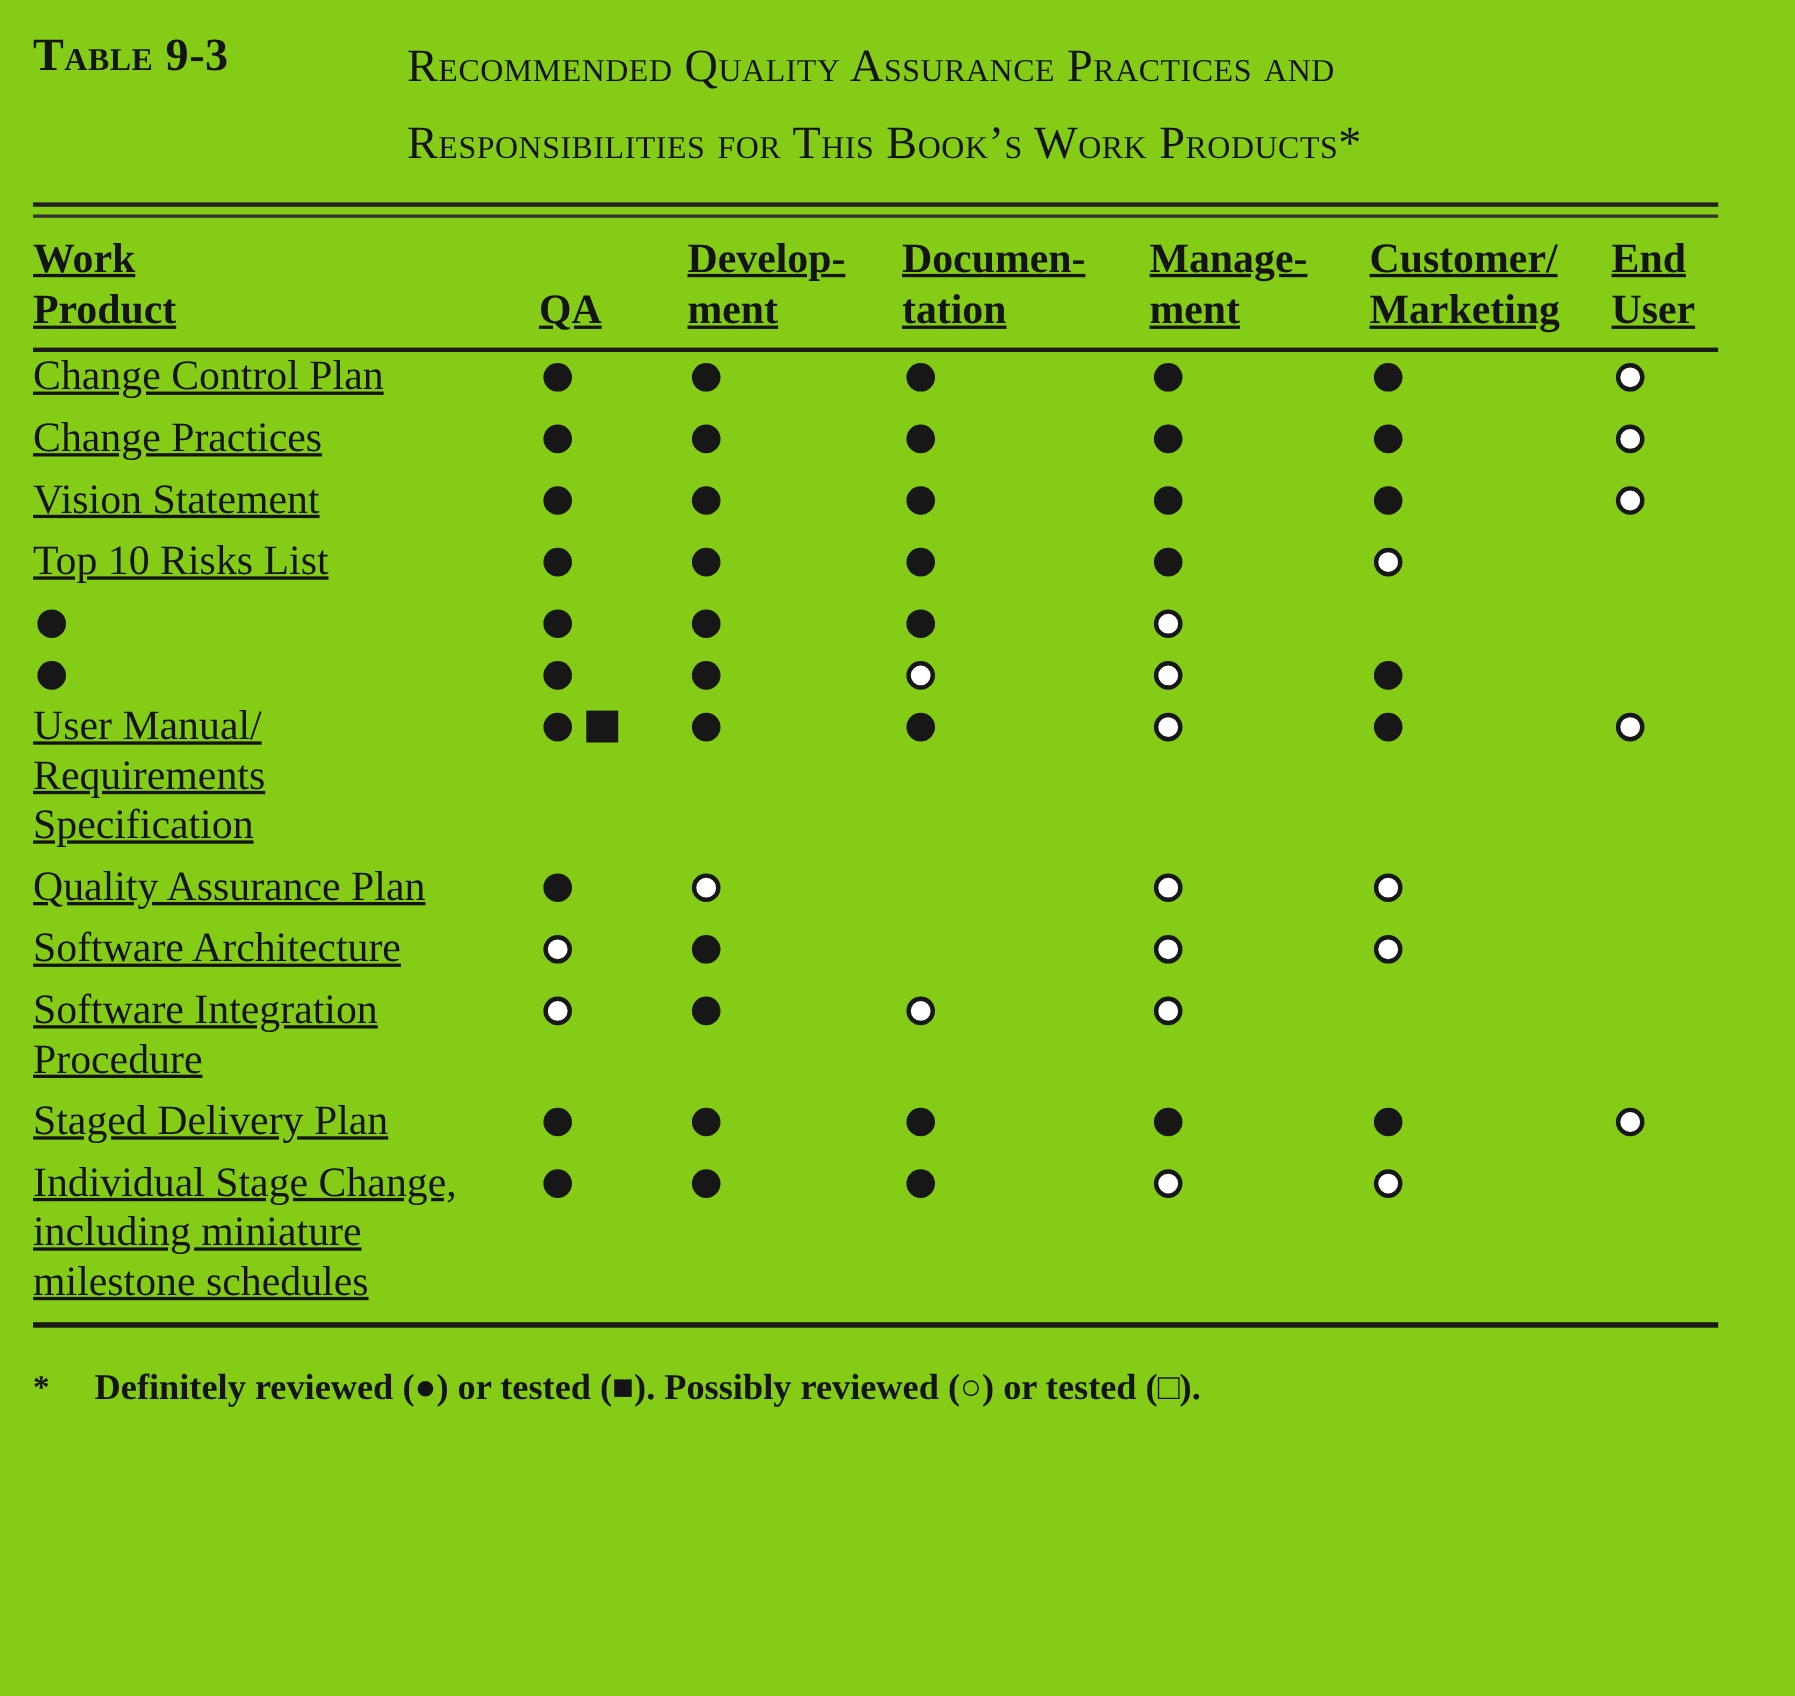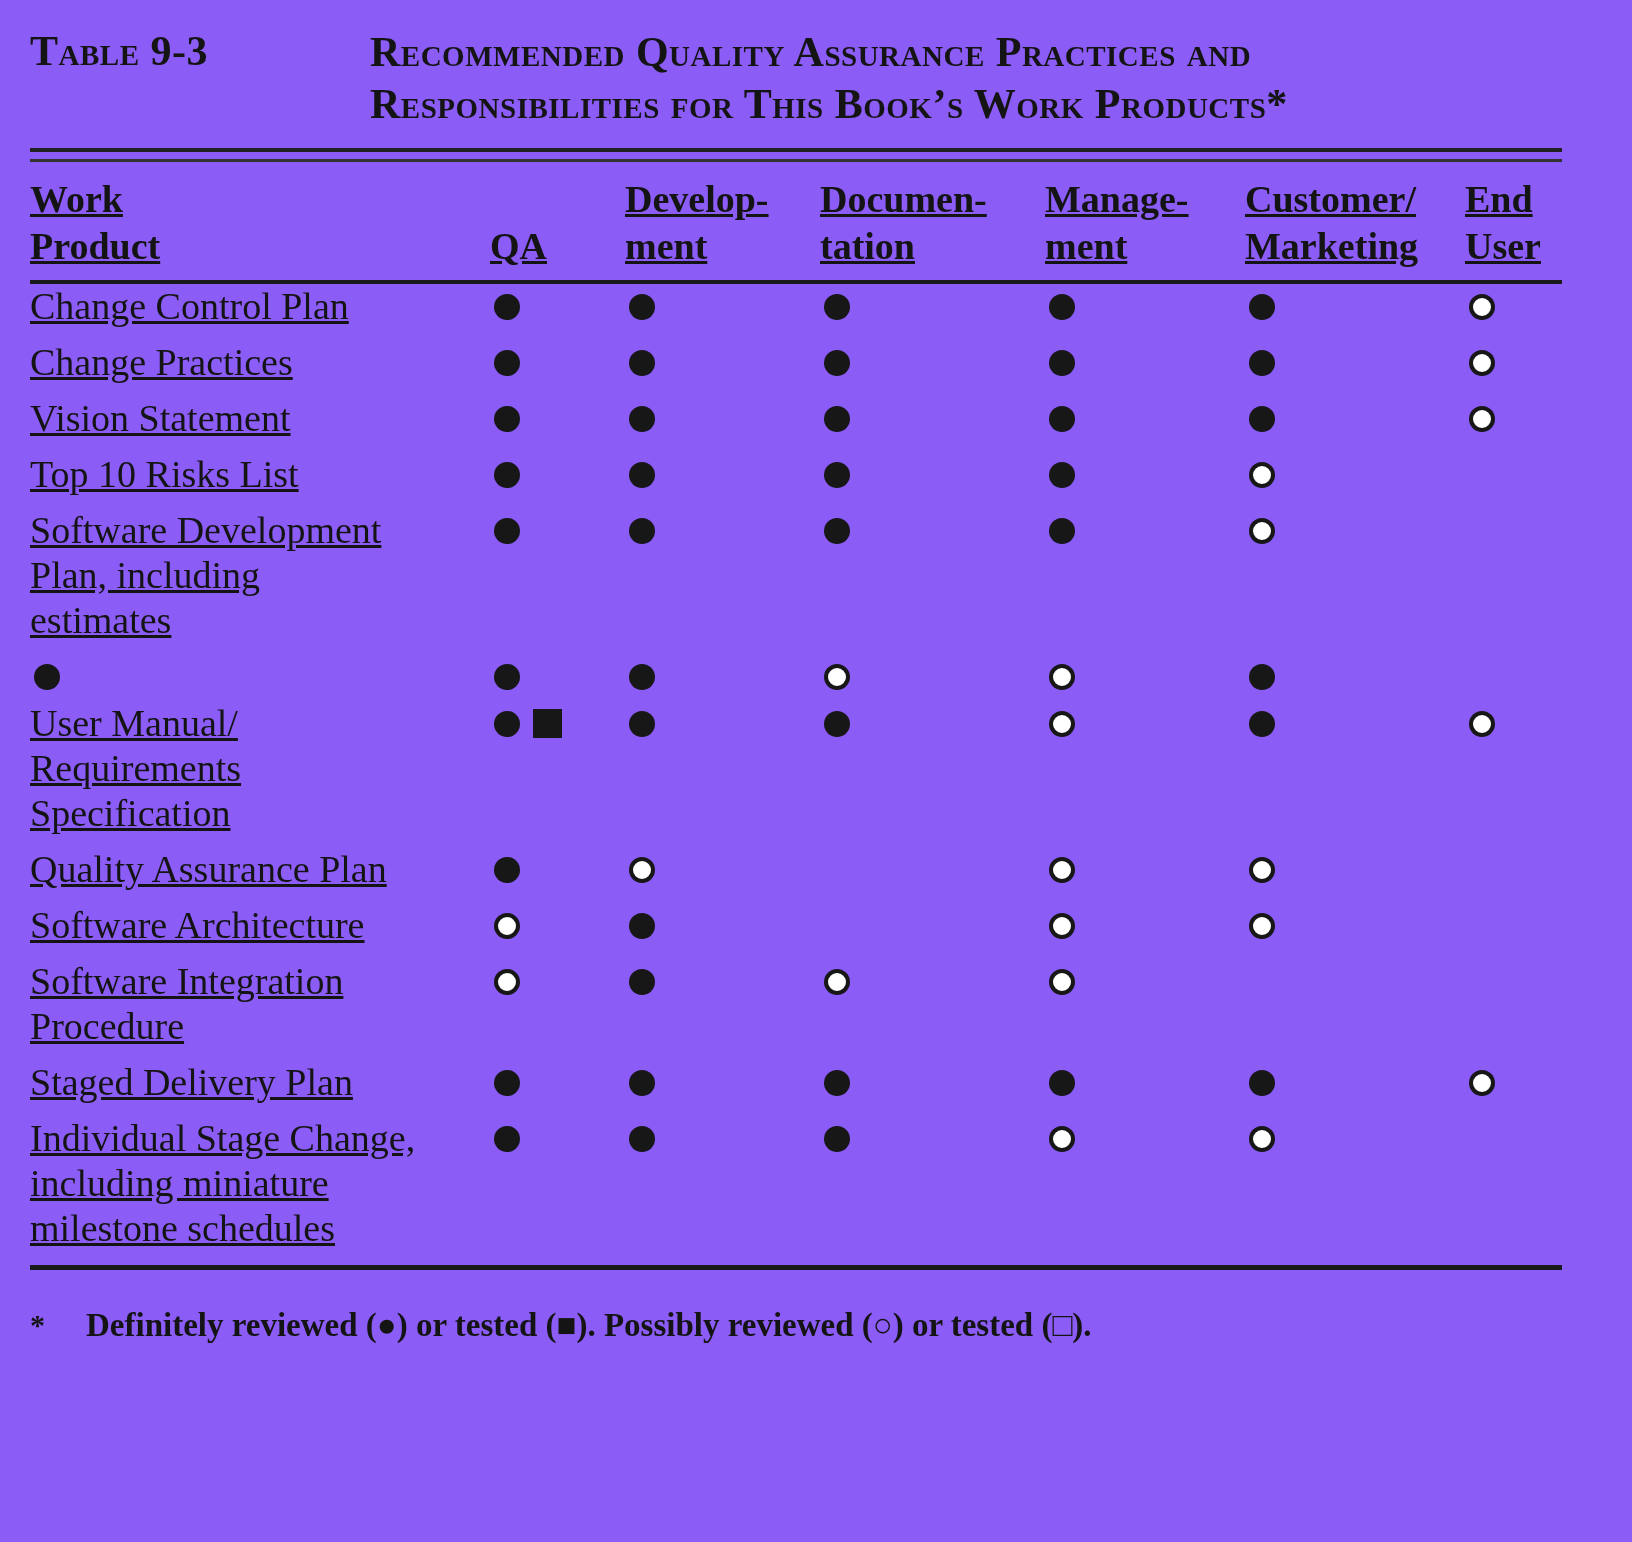--- a/index.html
+++ b/index.html
@@ -4,21 +4,21 @@
 <style>
   html, body {
     margin: 0;
     padding: 0;
     background: #ffffff;
   }
   .page {
     position: relative;
     width: 1632px;
     height: 1542px;
-    background: #8b5cf6;
+    background: #84cc16;
     color: #141414;
     font-family: "Liberation Serif", "DejaVu Serif", serif;
     box-sizing: border-box;
     padding: 26px 70px 0 30px;
     overflow: hidden;
   }
 
   
   .caption {
     display: flex;
@@ -28,23 +28,23 @@
     width: 340px;
     flex: 0 0 340px;
     font-variant: small-caps;
     font-weight: bold;
     font-size: 42px;
     line-height: 50px;
     letter-spacing: 0.5px;
   }
   .table-title {
     font-variant: small-caps;
-    font-weight: bold;
+    font-weight: normal;
     font-size: 42px;
-    line-height: 52px;
+    line-height: 70px;
     letter-spacing: 0.5px;
     white-space: pre-line;
   }
 
   
   .rule-double {
     margin-top: 18px;
     height: 7px;
     border-top: 4px solid #222;
     border-bottom: 3px solid #333;
@@ -204,23 +204,20 @@
       <div class="grid body-row">
         <div class="cell product">Top 10 Risks List</div>
         <div class="cell marks"><span class="sym dr" title="definitely-reviewed"></span></div>
         <div class="cell marks"><span class="sym dr" title="definitely-reviewed"></span></div>
         <div class="cell marks"><span class="sym dr" title="definitely-reviewed"></span></div>
         <div class="cell marks"><span class="sym dr" title="definitely-reviewed"></span></div>
         <div class="cell marks"><span class="sym pr" title="possibly-reviewed"></span></div>
         <div class="cell marks"></div>
       </div>
       <div class="grid body-row">
-        <div class="cell product">Software Development
-Plan, including
-estimates</div>
         <div class="cell marks"><span class="sym dr" title="definitely-reviewed"></span></div>
         <div class="cell marks"><span class="sym dr" title="definitely-reviewed"></span></div>
         <div class="cell marks"><span class="sym dr" title="definitely-reviewed"></span></div>
         <div class="cell marks"><span class="sym dr" title="definitely-reviewed"></span></div>
         <div class="cell marks"><span class="sym pr" title="possibly-reviewed"></span></div>
         <div class="cell marks"></div>
       </div>
       <div class="grid body-row">
         <div class="cell marks"><span class="sym dr" title="definitely-reviewed"></span></div>
         <div class="cell marks"><span class="sym dr" title="definitely-reviewed"></span></div>

